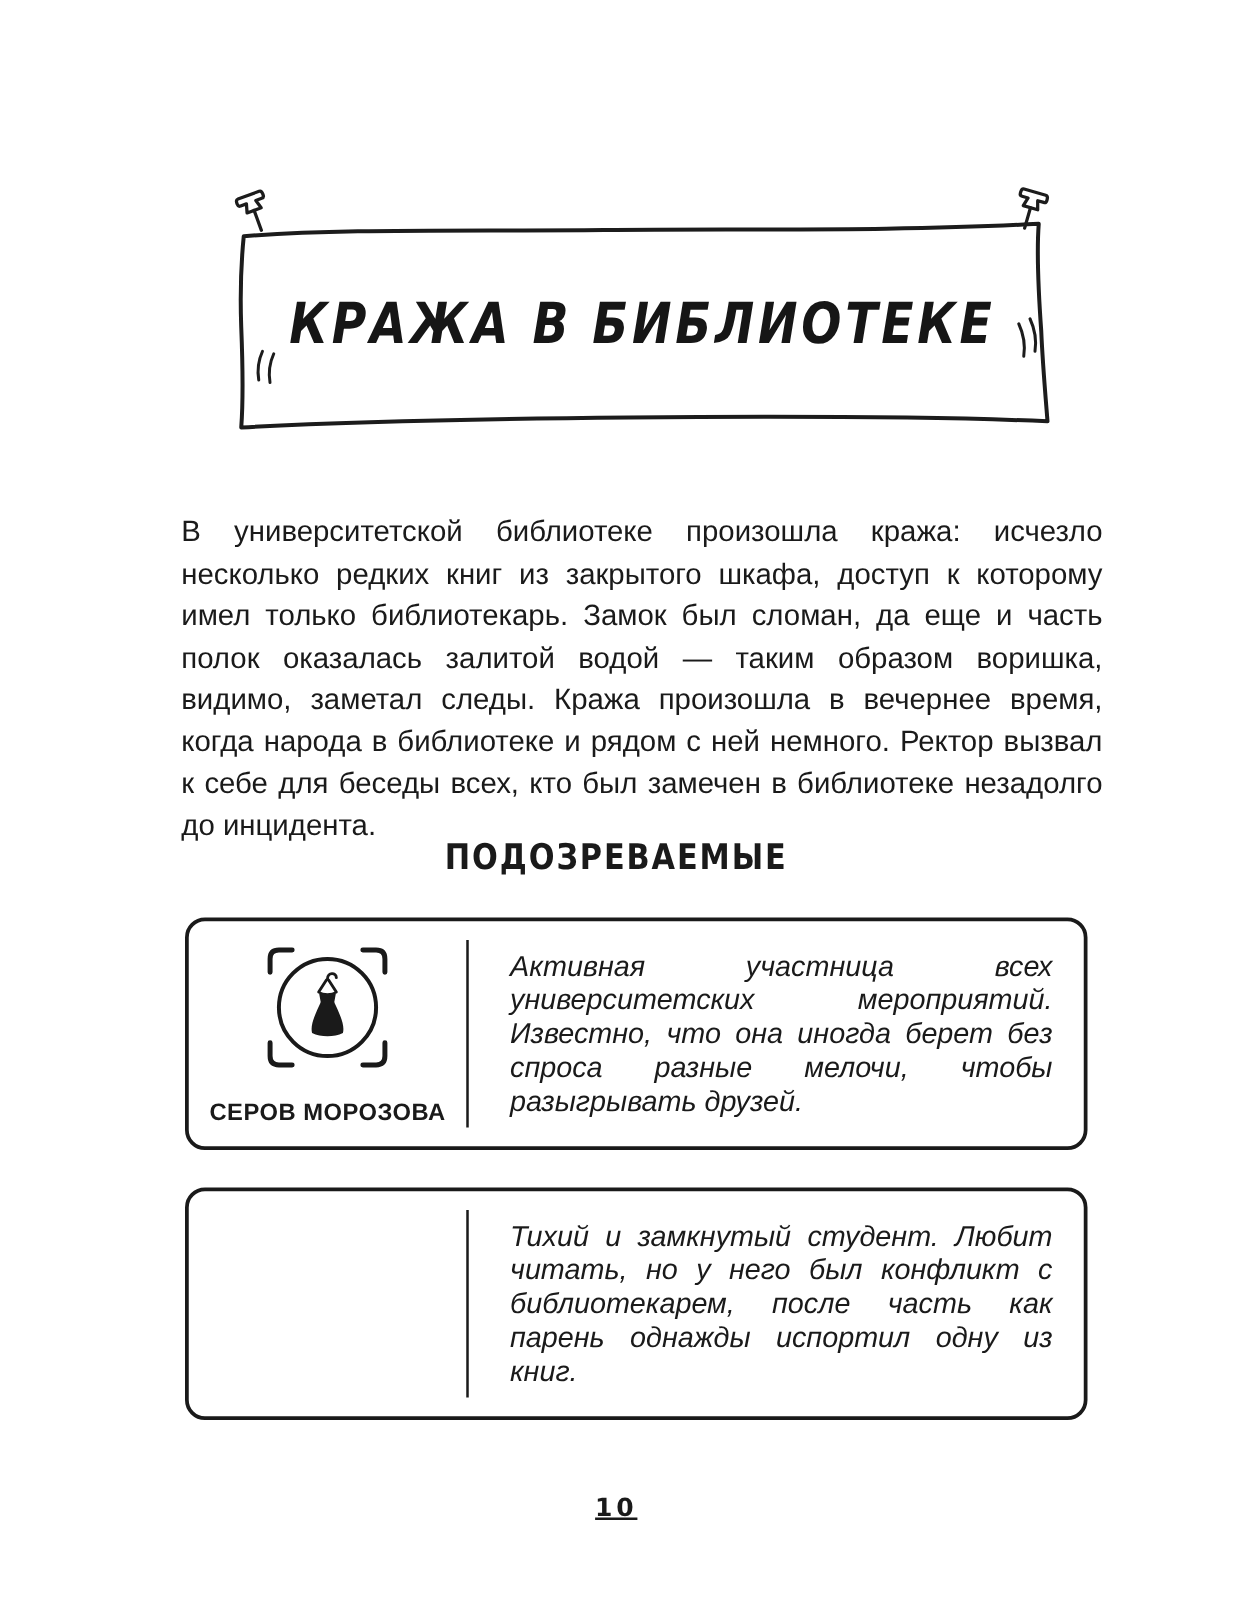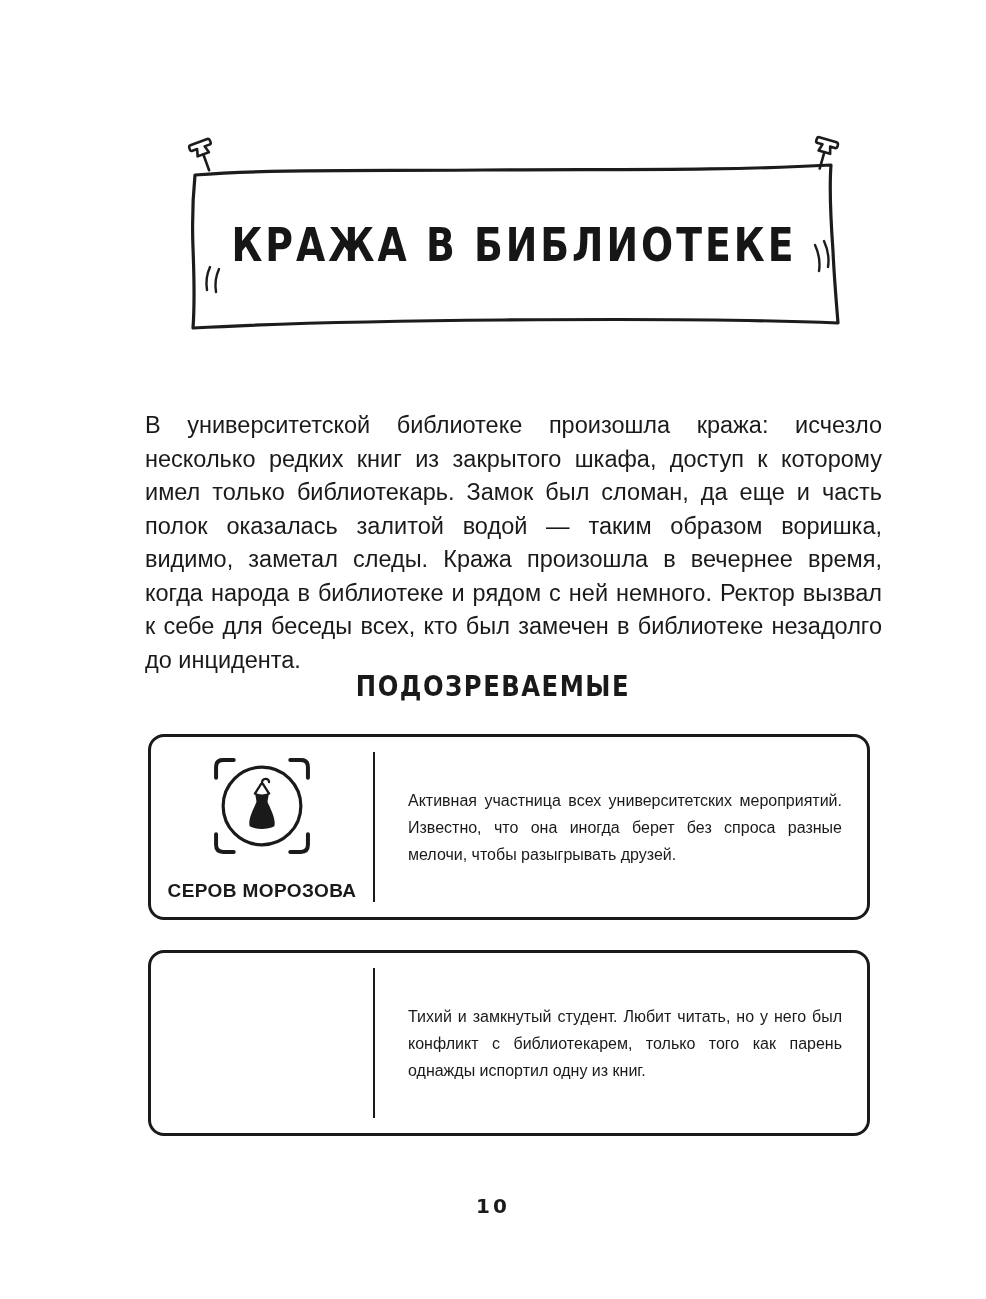--- a/index.html
+++ b/index.html
@@ -2,21 +2,21 @@
 <html lang="ru"><head>
 <meta charset="utf-8">
 <style>
   * { margin: 0; padding: 0; box-sizing: border-box; }
   html, body { background: #ffffff; }
   .page {
     position: relative; width: 986px; height: 1299px; margin: 0 auto;
     background: #ffffff; color: #1a1a1a; overflow: hidden;
     font-family: "Liberation Sans", sans-serif;
   }
-  .banner { position: absolute; left: 183px; top: 133px; width: 662px; height: 205px; }
+  .banner { position: absolute; left: 183px; top: 147px; width: 662px; height: 205px; font-style: italic; }
   .banner svg { position: absolute; left: 0; top: 0; }
   .banner-title {
     position: absolute; left: 0; right: 0; top: 112px; transform: translateY(-50%) scaleY(1.08);
     text-align: center; font-family: "DejaVu Sans", sans-serif; font-stretch: condensed;
     font-weight: 700; font-size: 42px; letter-spacing: 3px; white-space: nowrap; color: #161616;
   }
   .intro {
     position: absolute; left: 145px; top: 409px; width: 737px;
     font-size: 23.5px; line-height: 33.5px; text-align: justify; hyphens: auto;
   }
@@ -33,25 +33,25 @@
   .card-2 { top: 950px; }
   .icon-col { position: absolute; left: 0; top: 0; bottom: 0; width: 222px; }
   .icon-wrap { position: absolute; left: 50%; top: 16px; transform: translateX(-50%); }
   .suspect-name {
     position: absolute; left: 0; right: 0; bottom: 15px; text-align: center;
     font-weight: 700; font-size: 19px; letter-spacing: 0.4px;
   }
   .card-divider { position: absolute; left: 222px; top: 15px; bottom: 15px; width: 2px; background: #1a1a1a; }
   .card-text {
     position: absolute; left: 257px; right: 25px; top: 50%; transform: translateY(-50%);
-    font-size: 16px; line-height: 27px; text-align: justify; hyphens: auto;
+    font-size: 23px; line-height: 27px; text-align: justify; hyphens: auto; font-style: italic;
   }
   .page-number {
     position: absolute; left: 0; top: 1194px; width: 986px; text-align: center;
-    font-family: "DejaVu Sans", sans-serif; font-weight: 700; font-size: 20px; letter-spacing: 3px;
+    font-family: "DejaVu Sans", sans-serif; font-weight: 700; font-size: 20px; letter-spacing: 3px; text-decoration: underline;
   }
 </style>
 </head>
 <body>
 
 <div class="page">
 
   <div class="banner">
     <svg width="662" height="205" viewBox="0 0 662 205" aria-hidden="true">
 
@@ -105,18 +105,18 @@
         </svg>
       </div>
       <div class="suspect-name">СЕРОВ МОРОЗОВА</div>
     </div>
     <div class="card-divider"></div>
     <div class="card-text">Активная участница всех университетских мероприятий. Известно, что она иногда берет без спроса разные мелочи, чтобы разыгрывать друзей.</div>
   </div>
 
   <div class="card card-2">
     <div class="card-divider"></div>
-    <div class="card-text">Тихий и замкнутый студент. Любит читать, но у него был конфликт с библиотекарем, только того как парень однажды испортил одну из книг.</div>
+    <div class="card-text">Тихий и замкнутый студент. Любит читать, но у него был конфликт с библиотекарем, после часть как парень однажды испортил одну из книг.</div>
   </div>
 
   <div class="page-number">10</div>
 
 </div>
 
 </body></html>

